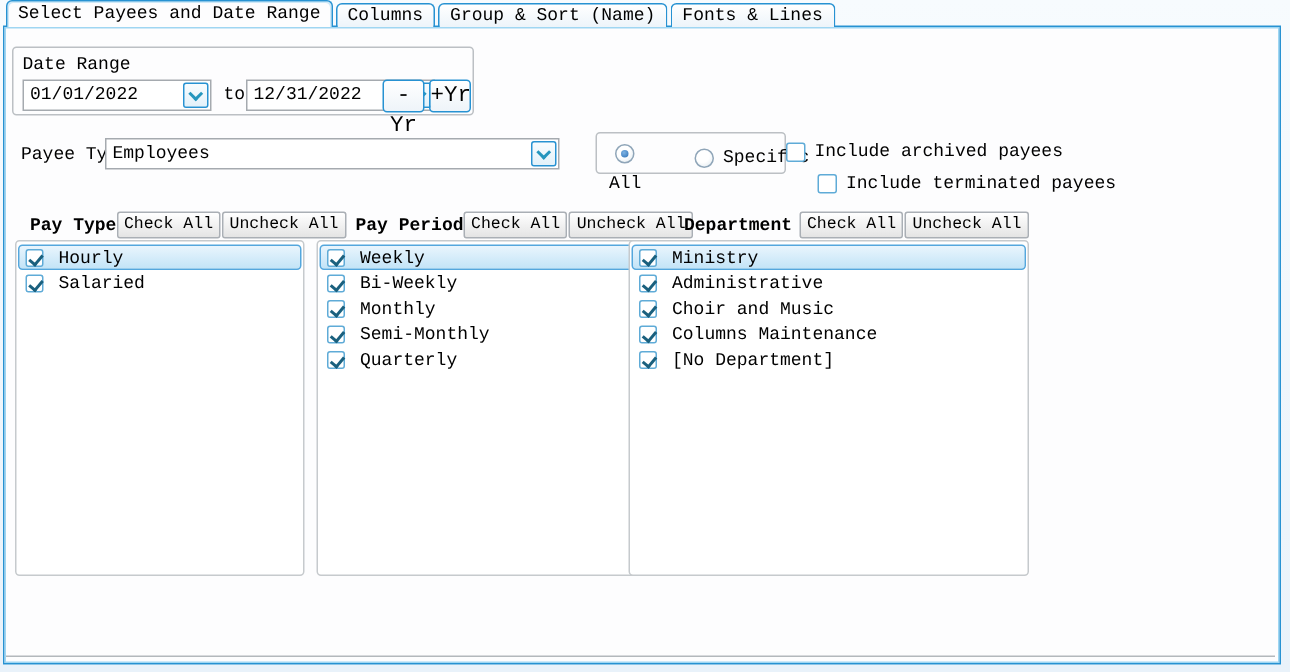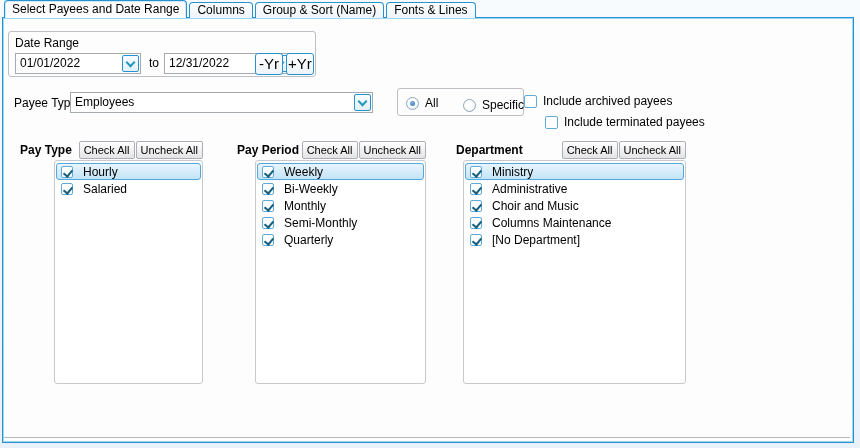--- a/index.html
+++ b/index.html
@@ -1,19 +1,19 @@
 <!DOCTYPE html>
 <html style="--accent: #2792d2; --accent-inner: #9fd6f2; --selection-border: #54a7dd; --selection-fill: #c3e4f7; --checkmark: #1a607e; --checkbox-border: #5fabd7; --chevron: #2596be;"><head>
 <meta charset="utf-8">
 <style>
   html,body{margin:0;padding:0;}
   body{font-family:"Liberation Sans", sans-serif; background:#dfeaf4;}
   .screen{position:relative; width:860px; height:448px; overflow:hidden;
           background:linear-gradient(to bottom,#f7fbfe 0%, #e9f2fa 100%);
-          font-size:12px; color:#000;}
+          font-size:12px; color:#000;font-family:Liberation Mono, monospace;}
 
   
   .tabstrip{position:absolute; left:4px; top:0; height:18px; display:flex;
             align-items:flex-end; gap:2px; z-index:5;}
   .tab{box-sizing:border-box; border:1px solid var(--accent,#2792d2); border-bottom:none;
        border-radius:4px 4px 0 0; padding:0 7px; white-space:nowrap; cursor:default;}
   .tab.active{height:18px; line-height:16px; background:#fdfdfe;
        box-shadow:inset 1px 1px 0 #cfe9f8, inset -1px 1px 0 #cfe9f8;}
   .tab.inactive{height:16px; line-height:14px;
        background:linear-gradient(to bottom,#ffffff,#edf4fa);}
@@ -67,21 +67,21 @@
   
   .panel{position:absolute; top:140px; height:244px; z-index:3;}
   .panel-header{display:flex; align-items:center; height:19px;}
   .panel-title{margin-left:10px; font-weight:bold; white-space:nowrap;}
   .hdr-buttons{margin-left:auto; display:flex; gap:1px;}
   .mini-btn{box-sizing:border-box; height:18px; padding:0 4px; font-size:11px; line-height:16px;
             border:1px solid #aaafb5; border-radius:2px; color:#000; white-space:nowrap;
             background:linear-gradient(to bottom,#ffffff,#e4e4e4); cursor:default;}
   .panel-list{position:absolute; left:0; right:0; top:20px; bottom:0; box-sizing:border-box;
               border:1px solid #c6cacd; border-radius:3px; background:#fff;
-              overflow:hidden; padding-top:2px;margin-left:44px;}
+              overflow:hidden; padding-top:2px;}
   .item-row{height:17px; box-sizing:border-box; display:flex; align-items:center;
             margin:0 1px; padding-left:5px;}
   .item-row.selected{border:1px solid var(--selection-border,#54a7dd); border-radius:3px;
             background:linear-gradient(to bottom,#e9f5fd, var(--selection-fill,#c3e4f7));
             padding-left:4px;}
   .item-label{margin-left:10px; white-space:nowrap;}
 
   .lbl{white-space:nowrap; z-index:3;}
 </style>
 </head>
@@ -124,21 +124,21 @@
 
   <span class="lbl abs" style="left:14px; top:96px;">Payee Type</span>
   <div class="combo" style="left:70px; top:92px; width:303px;">
     <span class="value">Employees</span>
     <span class="dd-btn">
       <span class="chev"></span>
     </span>
   </div>
 
   <div class="groupbox" style="left:397px; top:88px; width:127px; height:28px;">
-    <div class="check-row" style="left:8px; top:7px;">
+    <div class="check-row" style="left:8px; top:7px;flex-direction:column;">
       <span class="radio sel"></span>
       <span class="lbl">All</span>
     </div>
     <div class="check-row" style="left:65px; top:9px;">
       <span class="radio"></span>
       <span class="lbl">Specific</span>
     </div>
   </div>
 
   <div class="check-row" style="left:524px; top:94px;">

